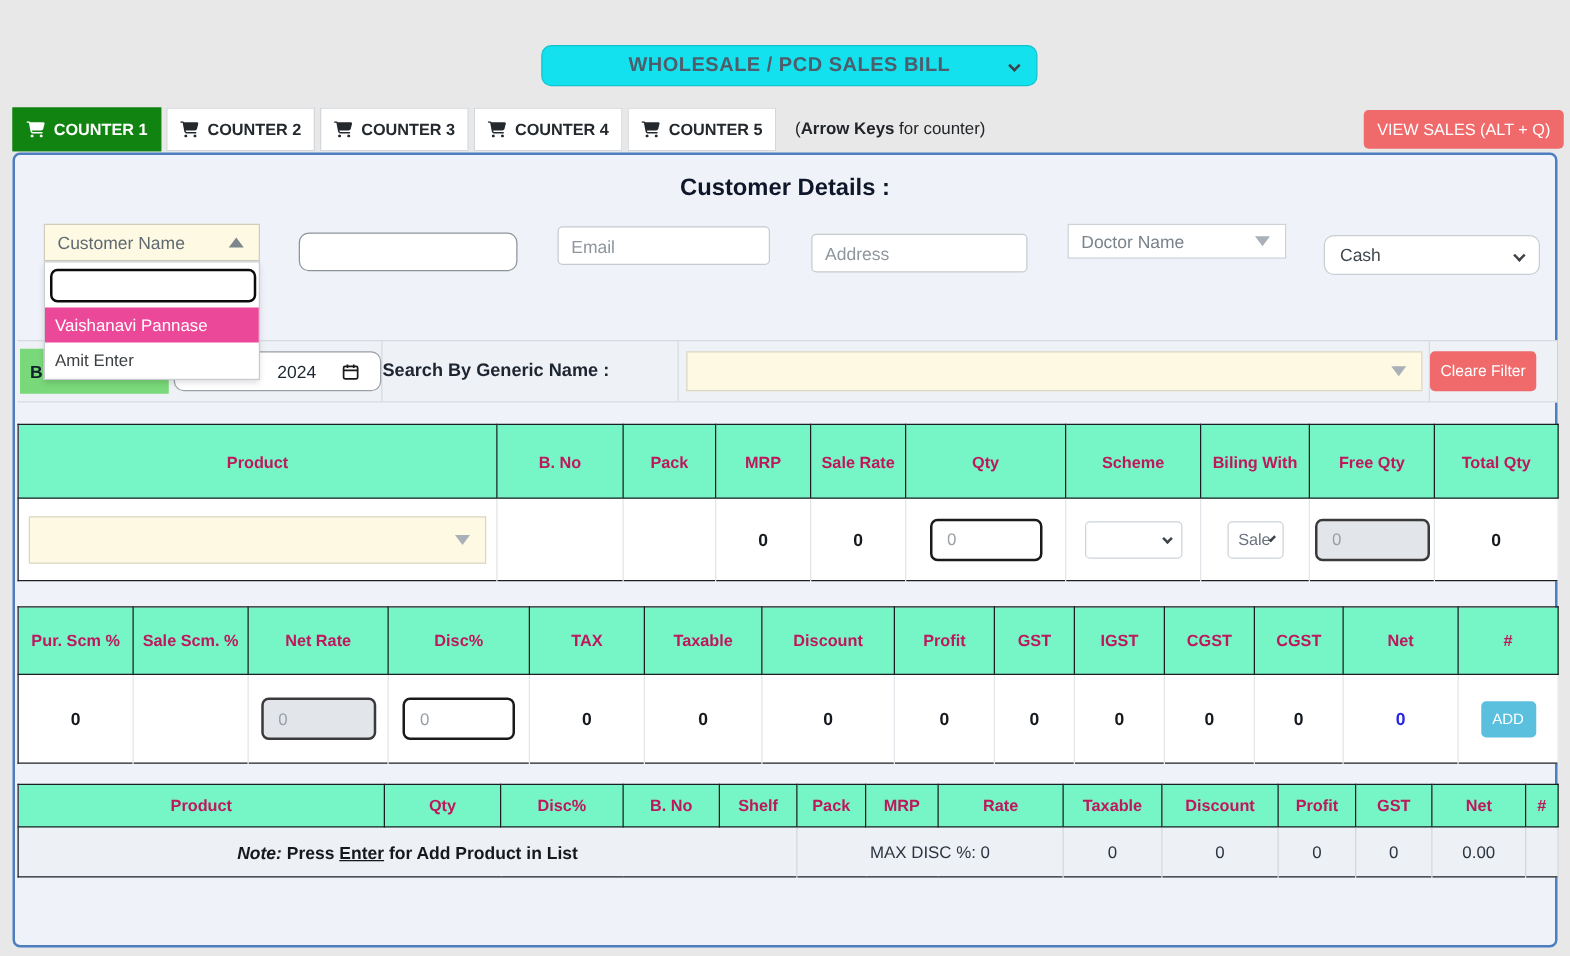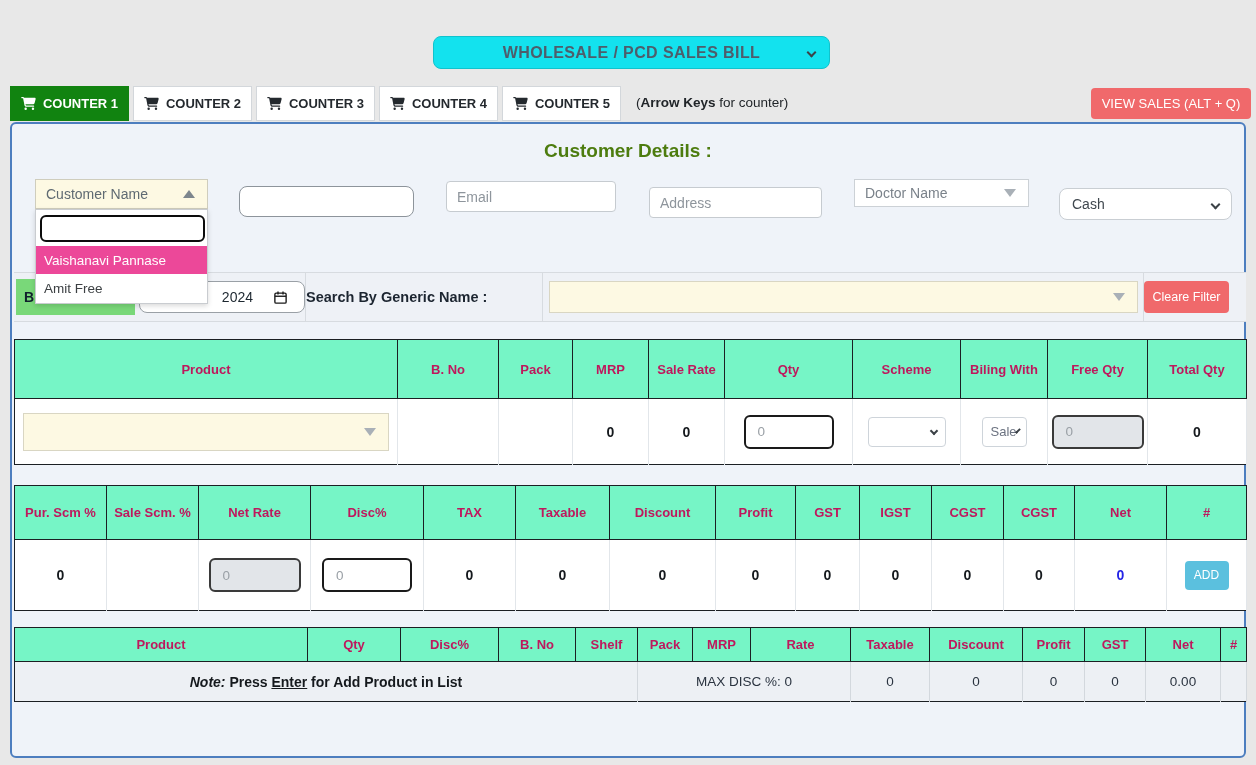--- a/index.html
+++ b/index.html
@@ -34,21 +34,21 @@
   .hint b { font-weight:bold; }
 
   .btn-salmon { background:#f0696b; color:#fff; border:none; border-radius:4px;
     font-family:"Liberation Sans",sans-serif; cursor:pointer; }
   .view-sales { position:absolute; left:1091px; top:88px; width:160px; height:31px; font-size:13px; }
 
   
   .main { position:absolute; left:10px; top:122px; width:1236px; height:636px;
     background:#eff3f9; border:2px solid #4d7ebf; border-radius:6px; }
   .heading { position:absolute; top:16px; left:0; width:100%; text-align:center;
-    font-size:19px; font-weight:bold; color:#4d7c0f; }
+    font-size:19px; font-weight:bold; color:#0f172a; }
 
   
   .combo { position:absolute; display:flex; align-items:center; justify-content:space-between;
     padding:0 12px 0 10px; font-size:14px; cursor:pointer; }
   .cust-combo { left:23px; top:55px; width:173px; height:30px;
     background:#fdf9e3; border:1px solid #cfcdbd; color:#5f6a72; z-index:10; }
   .doctor-combo { left:842px; top:55px; width:175px; height:28px;
     background:#fff; border:1px solid #ccd1d6; color:#7a828a; }
   .txt-input { position:absolute; background:#fff; font-size:14px; color:#333;
     font-family:"Liberation Sans",sans-serif; padding:0 10px; }
@@ -215,21 +215,21 @@
           <rect x="3" y="5" width="18" height="16" rx="2"></rect>
           <line x1="8" y1="2.5" x2="8" y2="7"></line>
           <line x1="16" y1="2.5" x2="16" y2="7"></line>
           <line x1="3" y1="10" x2="21" y2="10"></line>
         </svg>
     </div>
 
     <div class="dd-panel">
       <input class="dd-search" value="" style="">
       <div class="dd-item hl">Vaishanavi Pannase</div>
-      <div class="dd-item">Amit Free</div>
+      <div class="dd-item">Amit Enter</div>
     </div>
 
     <table class="tbl t1">
       <colgroup>
           <col style="width:383px">
           <col style="width:101px">
           <col style="width:74px">
           <col style="width:76px">
           <col style="width:76px">
           <col style="width:128px">

